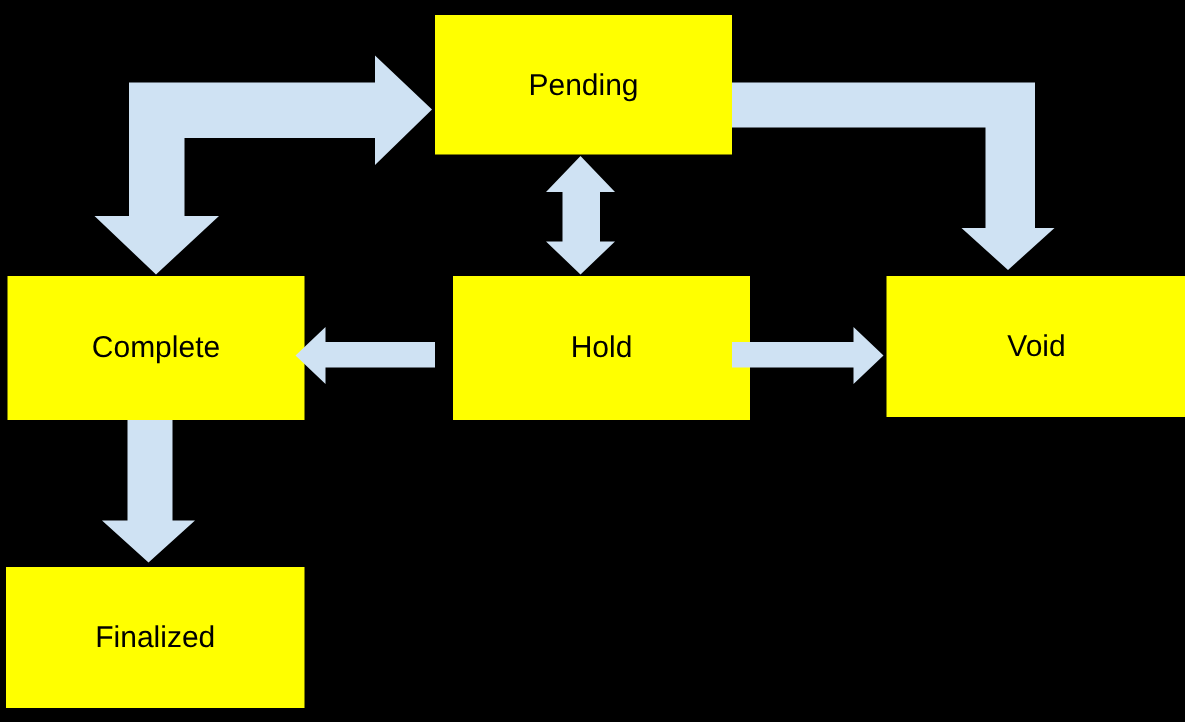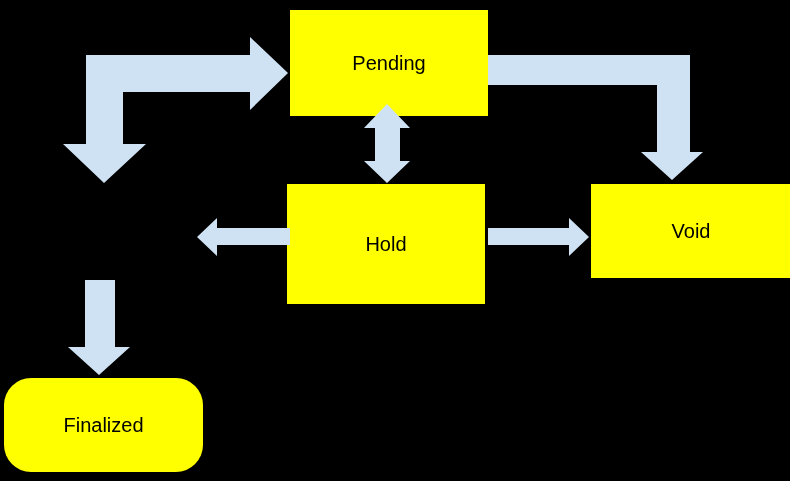--- a/index.html
+++ b/index.html
@@ -38,33 +38,36 @@
     z-index: 1;
     background: var(--node-fill);
     color: var(--node-text);
     display: flex;
     align-items: center;
     justify-content: center;
     font-size: 20px;
     line-height: 1;
     text-align: center;
   }
-  .node-pending   { left: 290px; top: 10px;  width: 198px; height: 106px; }
+  .node-pending   { left: 290px; top: 10px;  width: 198px; height: 93px; }
   .node-complete  { left: 5px;   top: 184px; width: 198px; height: 96px; }
-  .node-hold      { left: 287px; top: 184px; width: 198px; height: 120px; align-items: center; }
+  .node-hold      { left: 302px; top: 184px; width: 198px; height: 96px; align-items: center; }
   .node-void      { left: 591px; top: 184px; width: 200px; height: 94px; }
-  .node-finalized { left: 4px;   top: 378px; width: 199px; height: 94px; border-radius: 27px; }
+  .node-finalized { left: 4px;   top: 378px; width: 199px; height: 94px; }
 </style>
 </head>
 <body>
 
 <div class="stage">
 
   <div class="node node-pending">
     <span>Pending</span>
+  </div>
+  <div class="node node-complete">
+    <span>Complete</span>
   </div>
   <div class="node node-hold">
     <span>Hold</span>
   </div>
   <div class="node node-void">
     <span>Void</span>
   </div>
   <div class="node node-finalized">
     <span>Finalized</span>
   </div>

